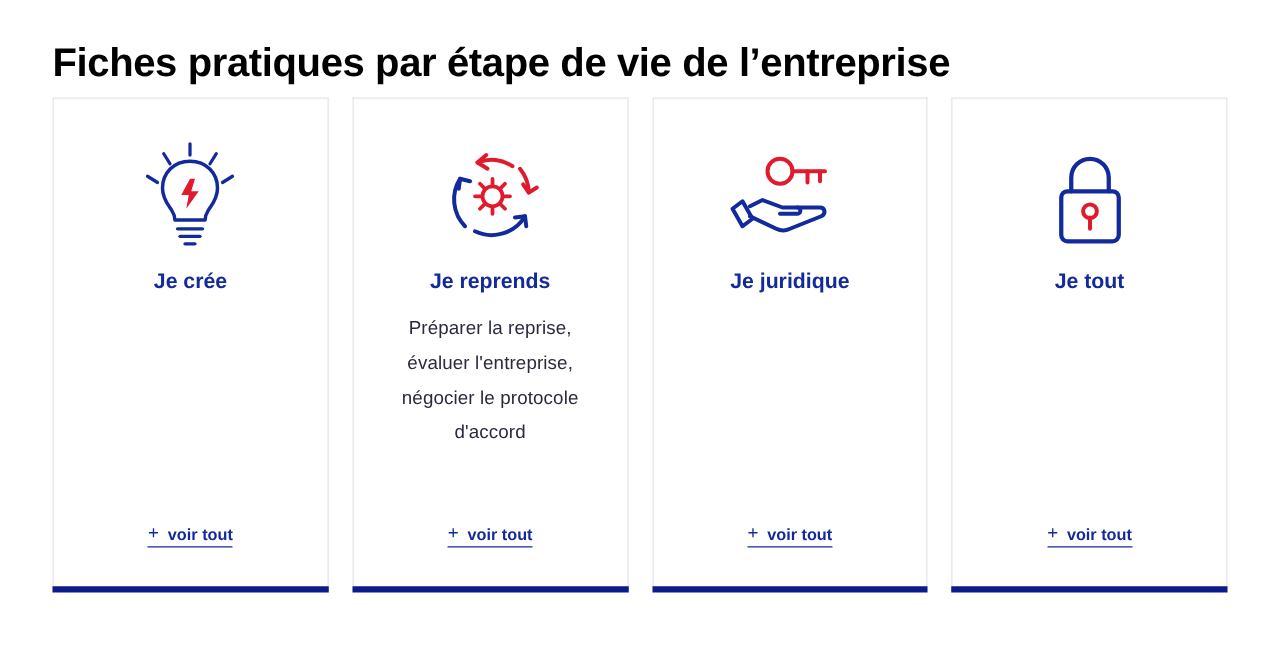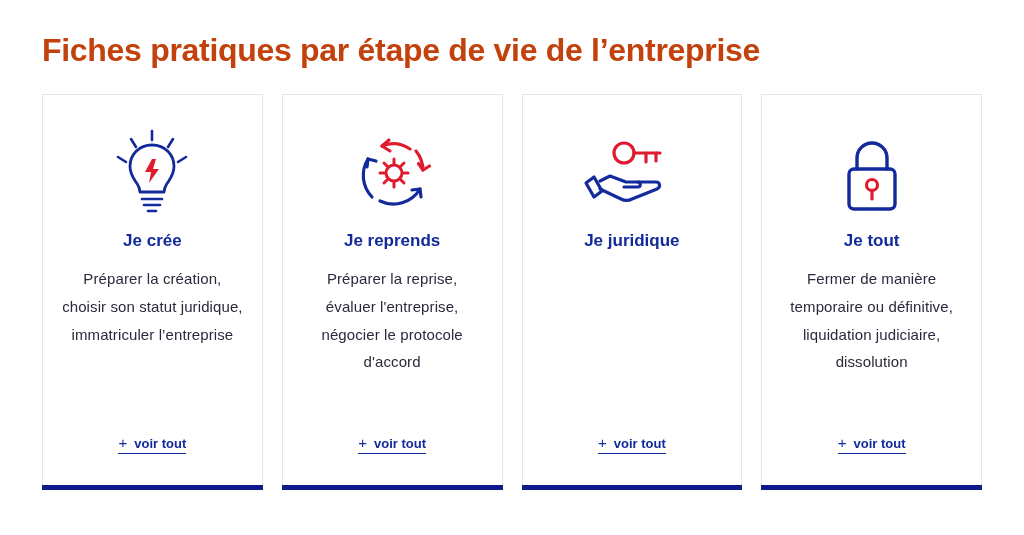--- a/index.html
+++ b/index.html
@@ -21,26 +21,26 @@
     box-sizing: border-box;
     padding: 0 42px;
   }
   .page-title {
     margin: 0;
     padding-top: 30px;
     font-size: 32px;
     line-height: 1.25;
     font-weight: bold;
     letter-spacing: -0.3px;
-    color: #c2410c;
+    color: #000000;
   }
   .cards {
     display: flex;
     gap: 19px;
-    margin-top: 24px;
+    margin-top: 8px;
   }
   .card {
     position: relative;
     width: 226px;
     box-sizing: border-box;
     background: #ffffff;
     border: 1px solid #e5e5ea;
     border-bottom: none;
     padding: 26px 18px 0 18px;
     height: 396px;
@@ -128,21 +128,20 @@
           <path d="M48 20c-13 0-22 9.6-22 21.5 0 8.4 4.6 13.4 7.3 17.6 1.9 3 2.6 5.4 2.6 7.9h24.2c0-2.5.7-4.9 2.6-7.9C65.4 54.9 70 49.9 70 41.5 70 29.6 61 20 48 20z" stroke="#122a9c" stroke-width="2.8" fill="none" stroke-linejoin="round"></path>
           <path d="M48 34l-7 13h6l-2 11 10-14h-6l3-10z" fill="#e01b2e"></path>
           <g stroke="#122a9c" stroke-width="2.6" stroke-linecap="round">
             <line x1="38" y1="74" x2="58" y2="74"></line>
             <line x1="40" y1="80" x2="56" y2="80"></line>
             <line x1="44" y1="86" x2="52" y2="86"></line>
           </g>
         </svg>
       </div>
       <div class="card-title">Je crée</div>
-      <p class="card-desc">Préparer la création, choisir son statut juridique, immatriculer l’entreprise</p>
       <div class="card-link-wrap">
         <a class="card-link" href="#">
           <span class="plus-icon">+</span>
           <span>voir tout</span>
         </a>
       </div>
     </div>
 
     <div class="card">
       <div class="card-icon">
@@ -198,21 +197,20 @@
     <div class="card">
       <div class="card-icon">
         <svg width="96" height="96" viewBox="0 0 96 96" fill="none">
           <path d="M33 44V33a15 15 0 0 1 30 0v11" stroke="#122a9c" stroke-width="3.4" fill="none" stroke-linecap="round"></path>
           <rect x="25" y="44" width="46" height="40" rx="5" stroke="#122a9c" stroke-width="3.4" fill="none"></rect>
           <circle cx="48" cy="60" r="5.5" stroke="#e01b2e" stroke-width="3.2" fill="none"></circle>
           <path d="M48 65v9" stroke="#e01b2e" stroke-width="3.2" stroke-linecap="round"></path>
         </svg>
       </div>
       <div class="card-title">Je tout</div>
-      <p class="card-desc">Fermer de manière temporaire ou définitive, liquidation judiciaire, dissolution</p>
       <div class="card-link-wrap">
         <a class="card-link" href="#">
           <span class="plus-icon">+</span>
           <span>voir tout</span>
         </a>
       </div>
     </div>
 
   </div>
 </div>

